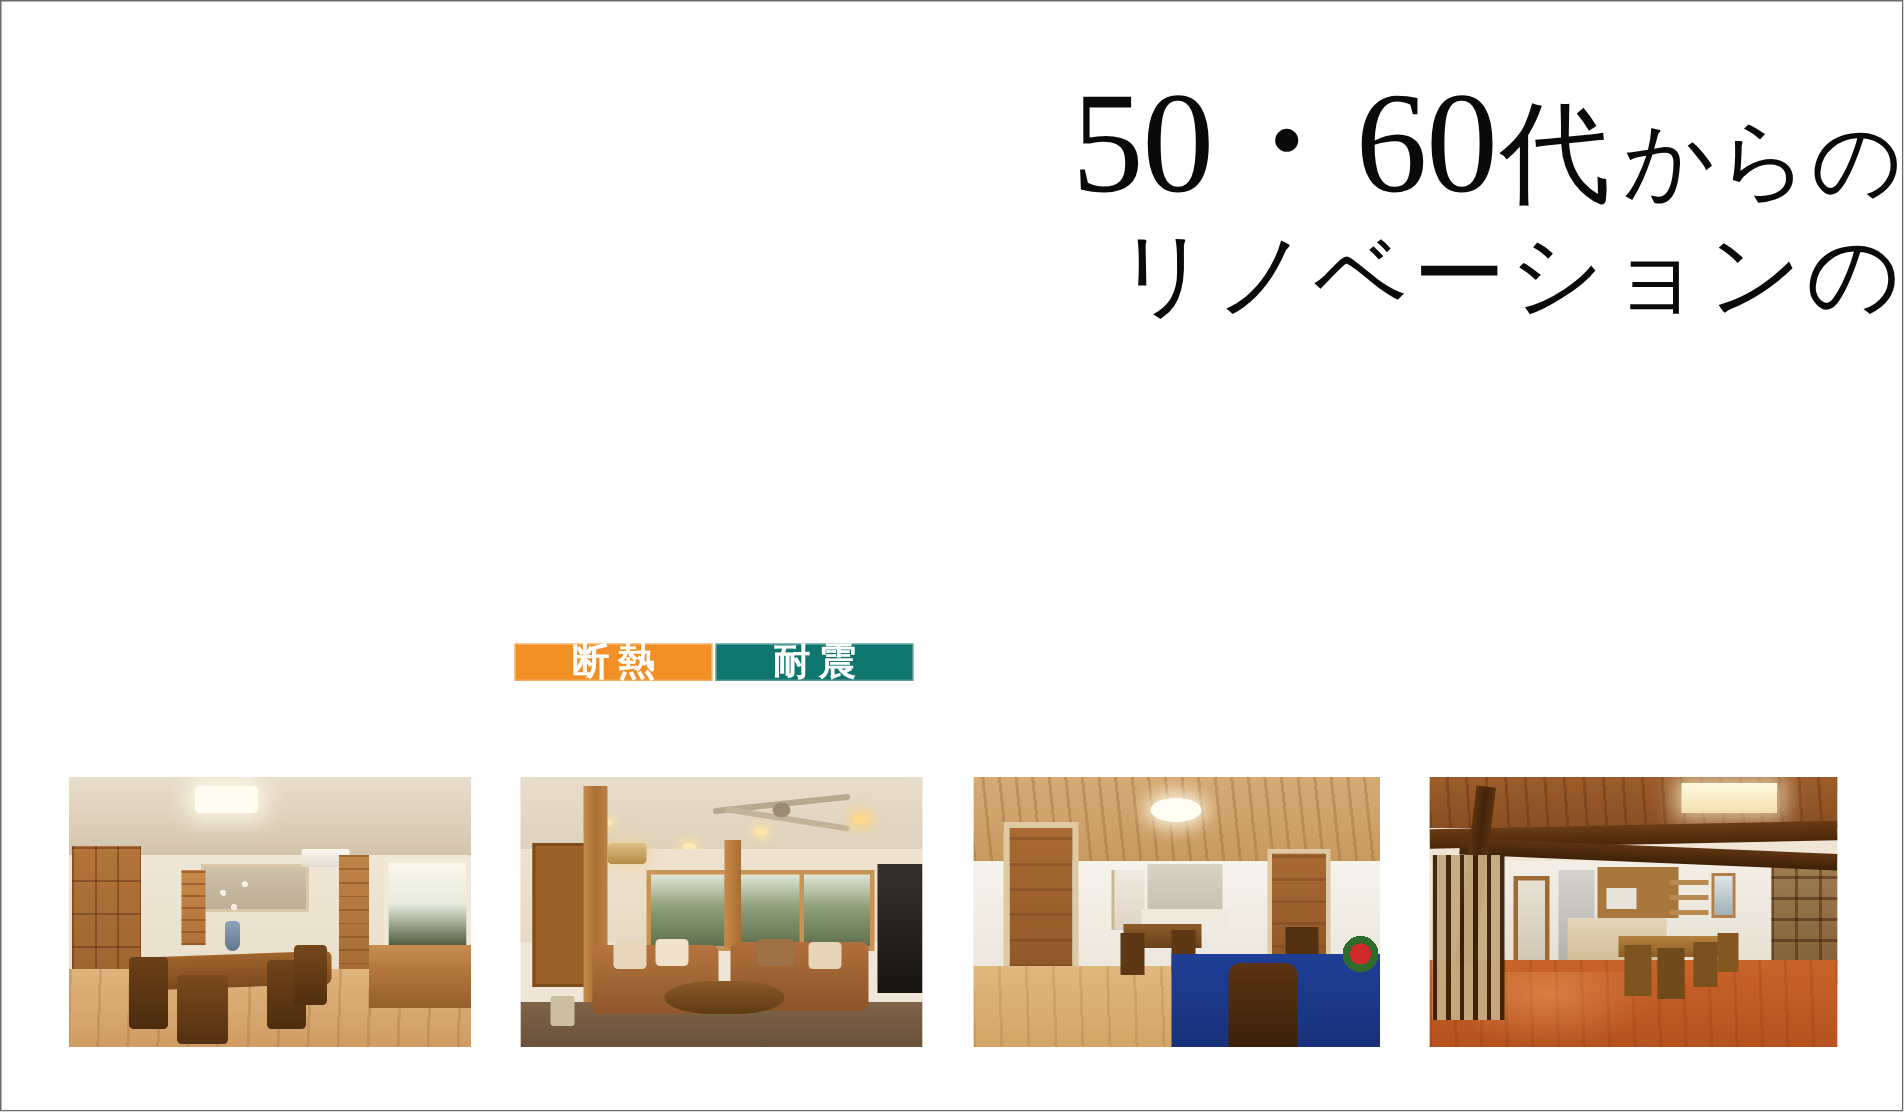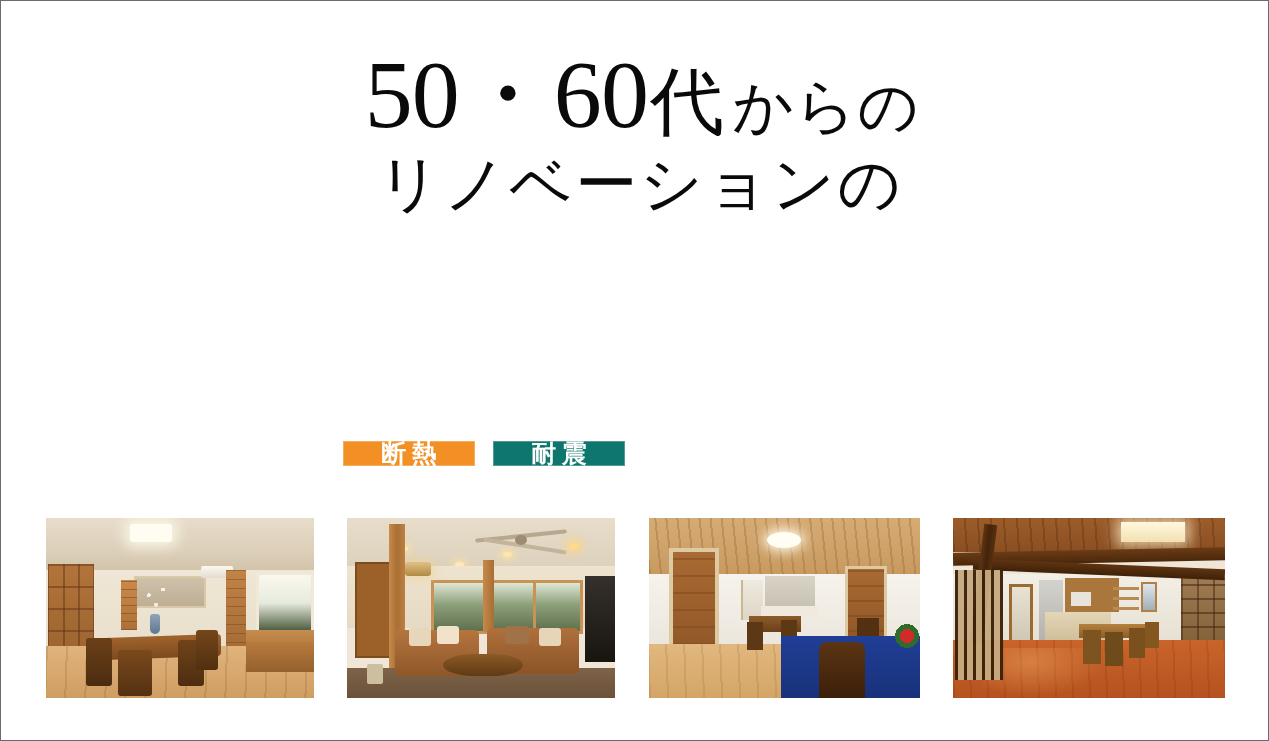--- a/index.html
+++ b/index.html
@@ -31,20 +31,21 @@
     text-align: center;
     user-select: none;
   }
 
   .hl-line {
     display: block;
     white-space: nowrap;
     color: #0a0a0a;
     font-family: "Liberation Serif", "DejaVu Serif", serif;
     line-height: 1.0;
+    text-align: right;
   }
 
   .hl-line-1 {
     font-size: 88px;
     letter-spacing: 0.005em;
     padding-left: 14px;
     height: 104px;
   }
   .hl-line-1 .num {
     font-weight: 400;
@@ -83,22 +84,22 @@
     letter-spacing: -0.02em;
   }
 
   
   .tag-strip {
     position: absolute;
     left: 342px;
     top: 415px;
     height: 50px;
     display: flex;
-    gap: 18px;
-    align-items: flex-end;
+    gap: 2px;
+    align-items: center;
   }
 
   .tag {
     display: flex;
     align-items: center;
     justify-content: center;
     color: #ffffff;
     font-family: "Liberation Sans", "DejaVu Sans", sans-serif;
     font-weight: 700;
     font-size: 25px;

